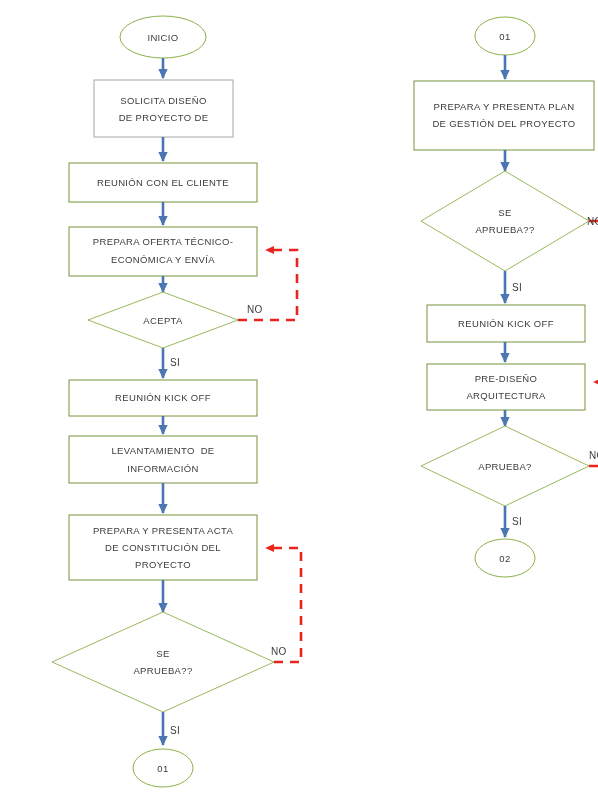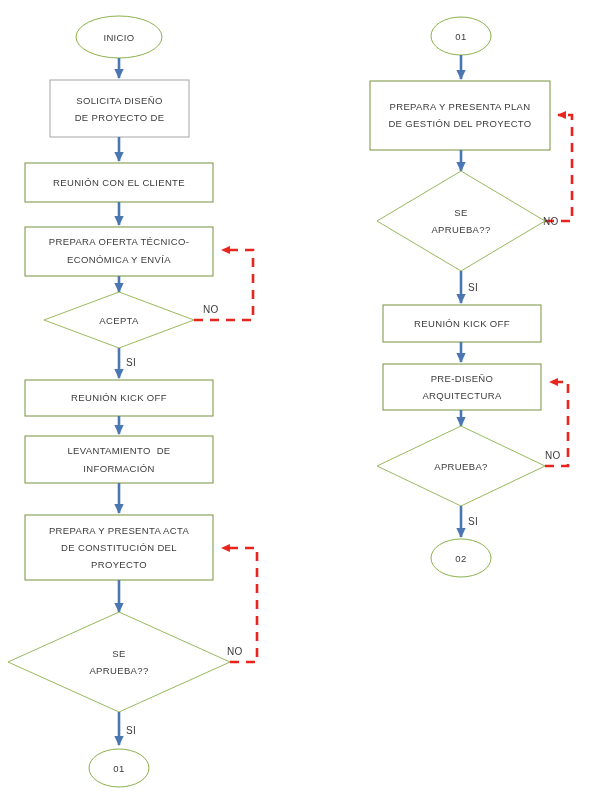--- a/index.html
+++ b/index.html
@@ -10,20 +10,21 @@
   body {
     width: 598px;
     height: 801px;
     font-family: "Liberation Sans", sans-serif;
     overflow: hidden;
   }
   #flowchart-root {
     position: relative;
     width: 502px;
     height: 801px;
+    margin-left: 44px;
   }
   svg#flow-svg {
     display: block;
     width: 598px;
     height: 801px;
   }
   .node-shape-process {
     fill: #ffffff;
     stroke: #77933c;
     stroke-width: 1;

